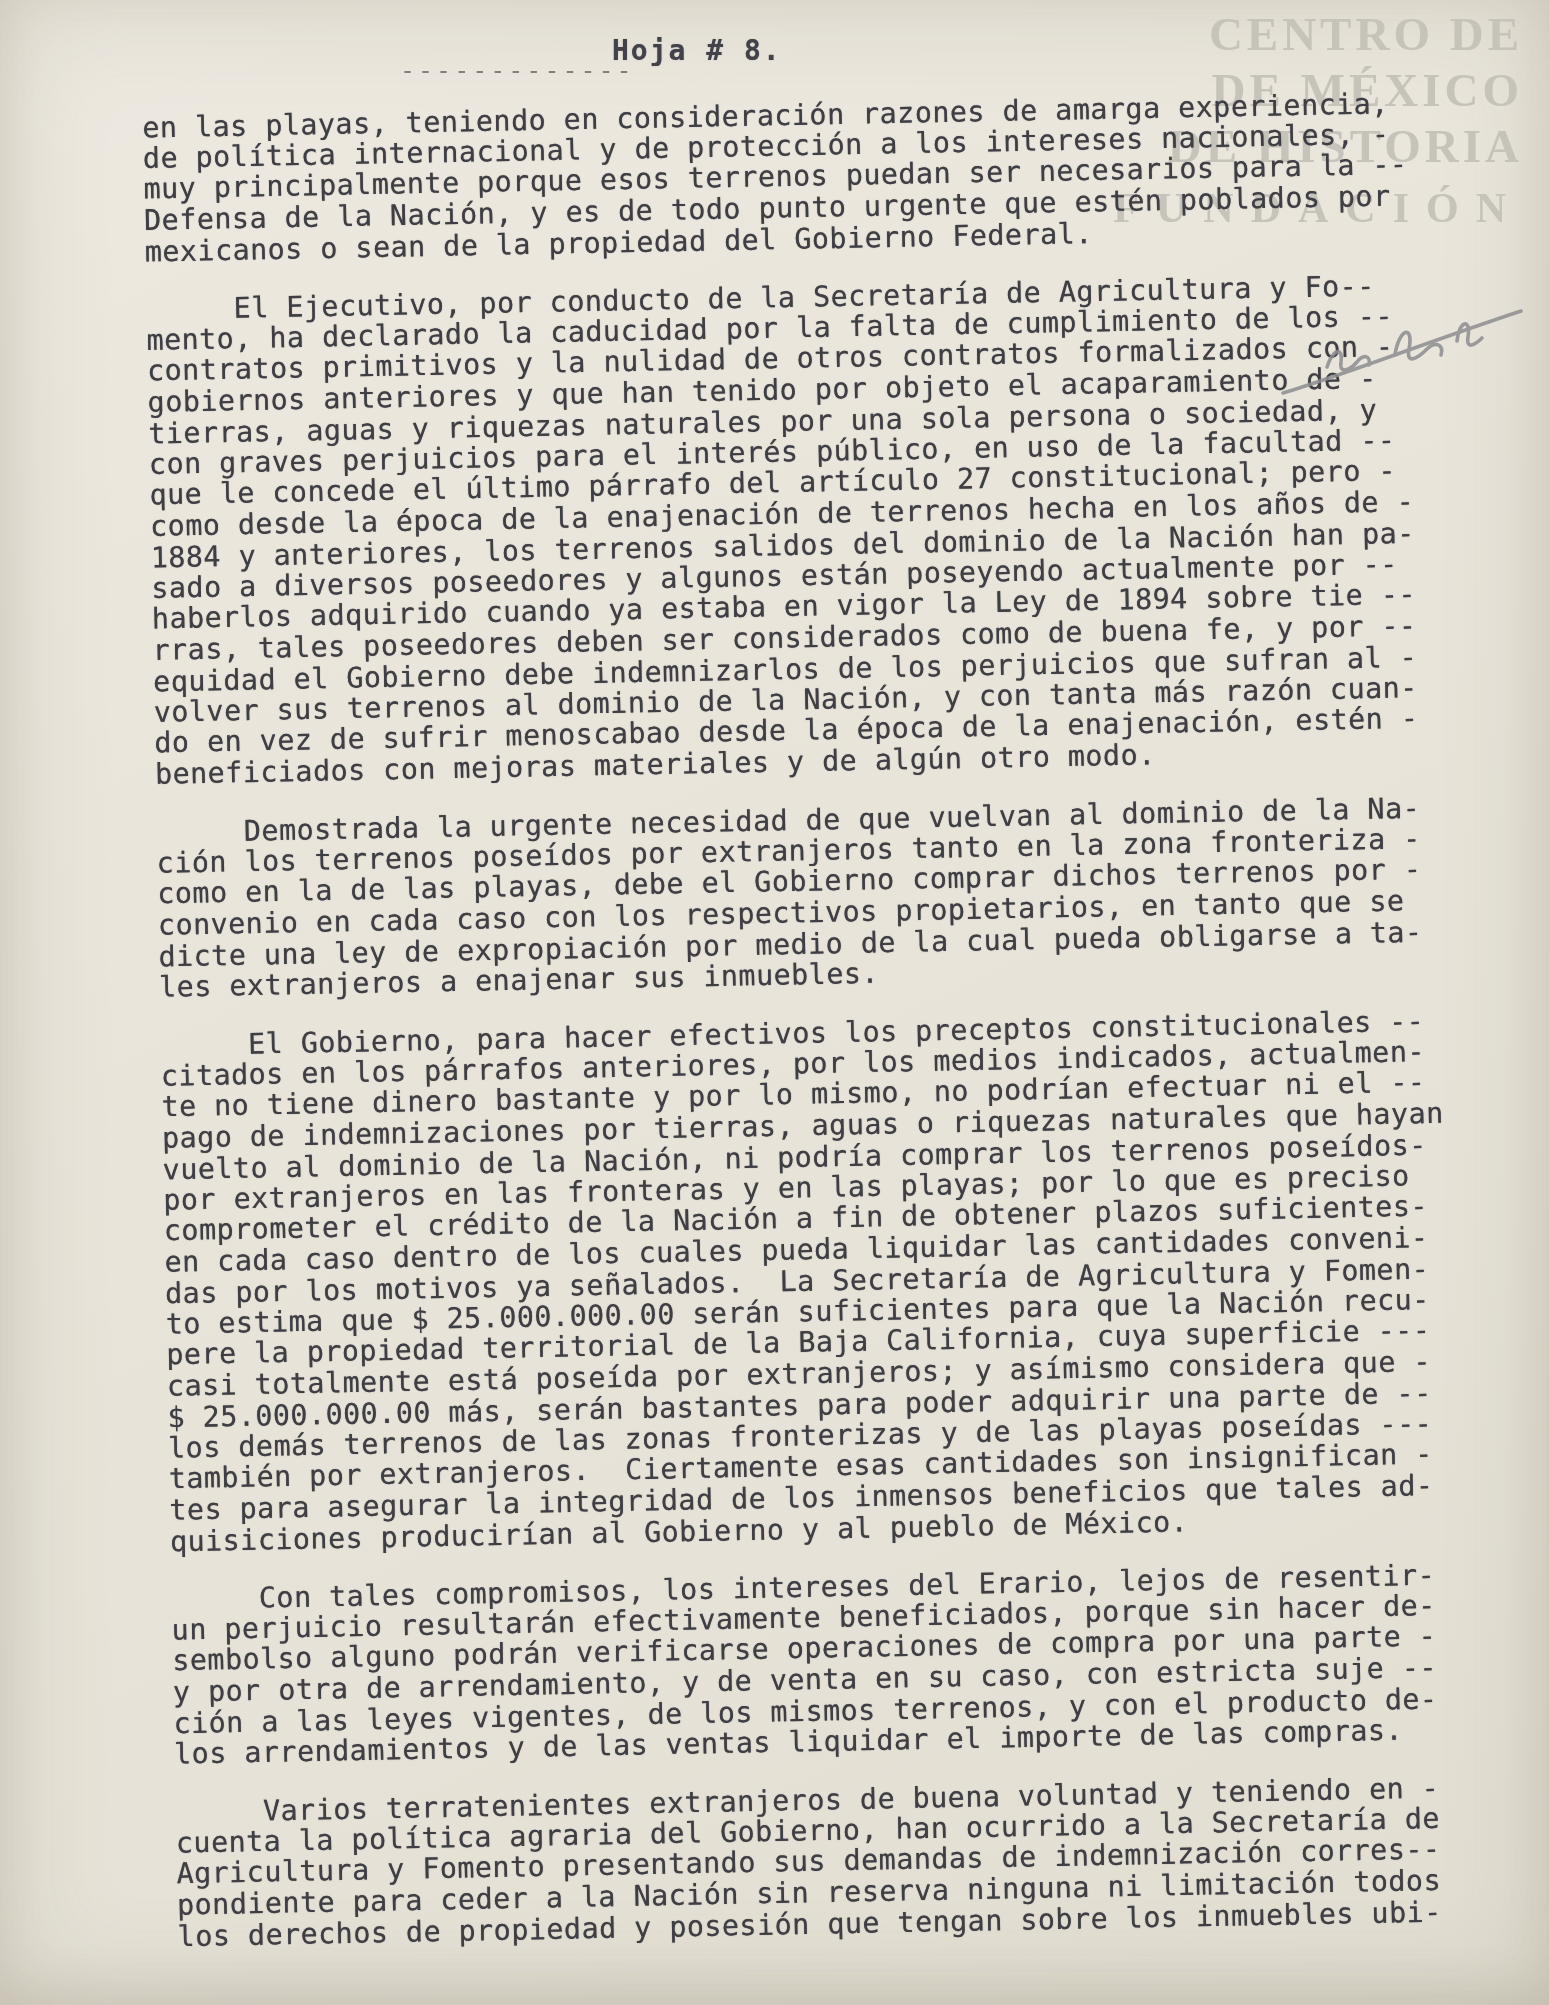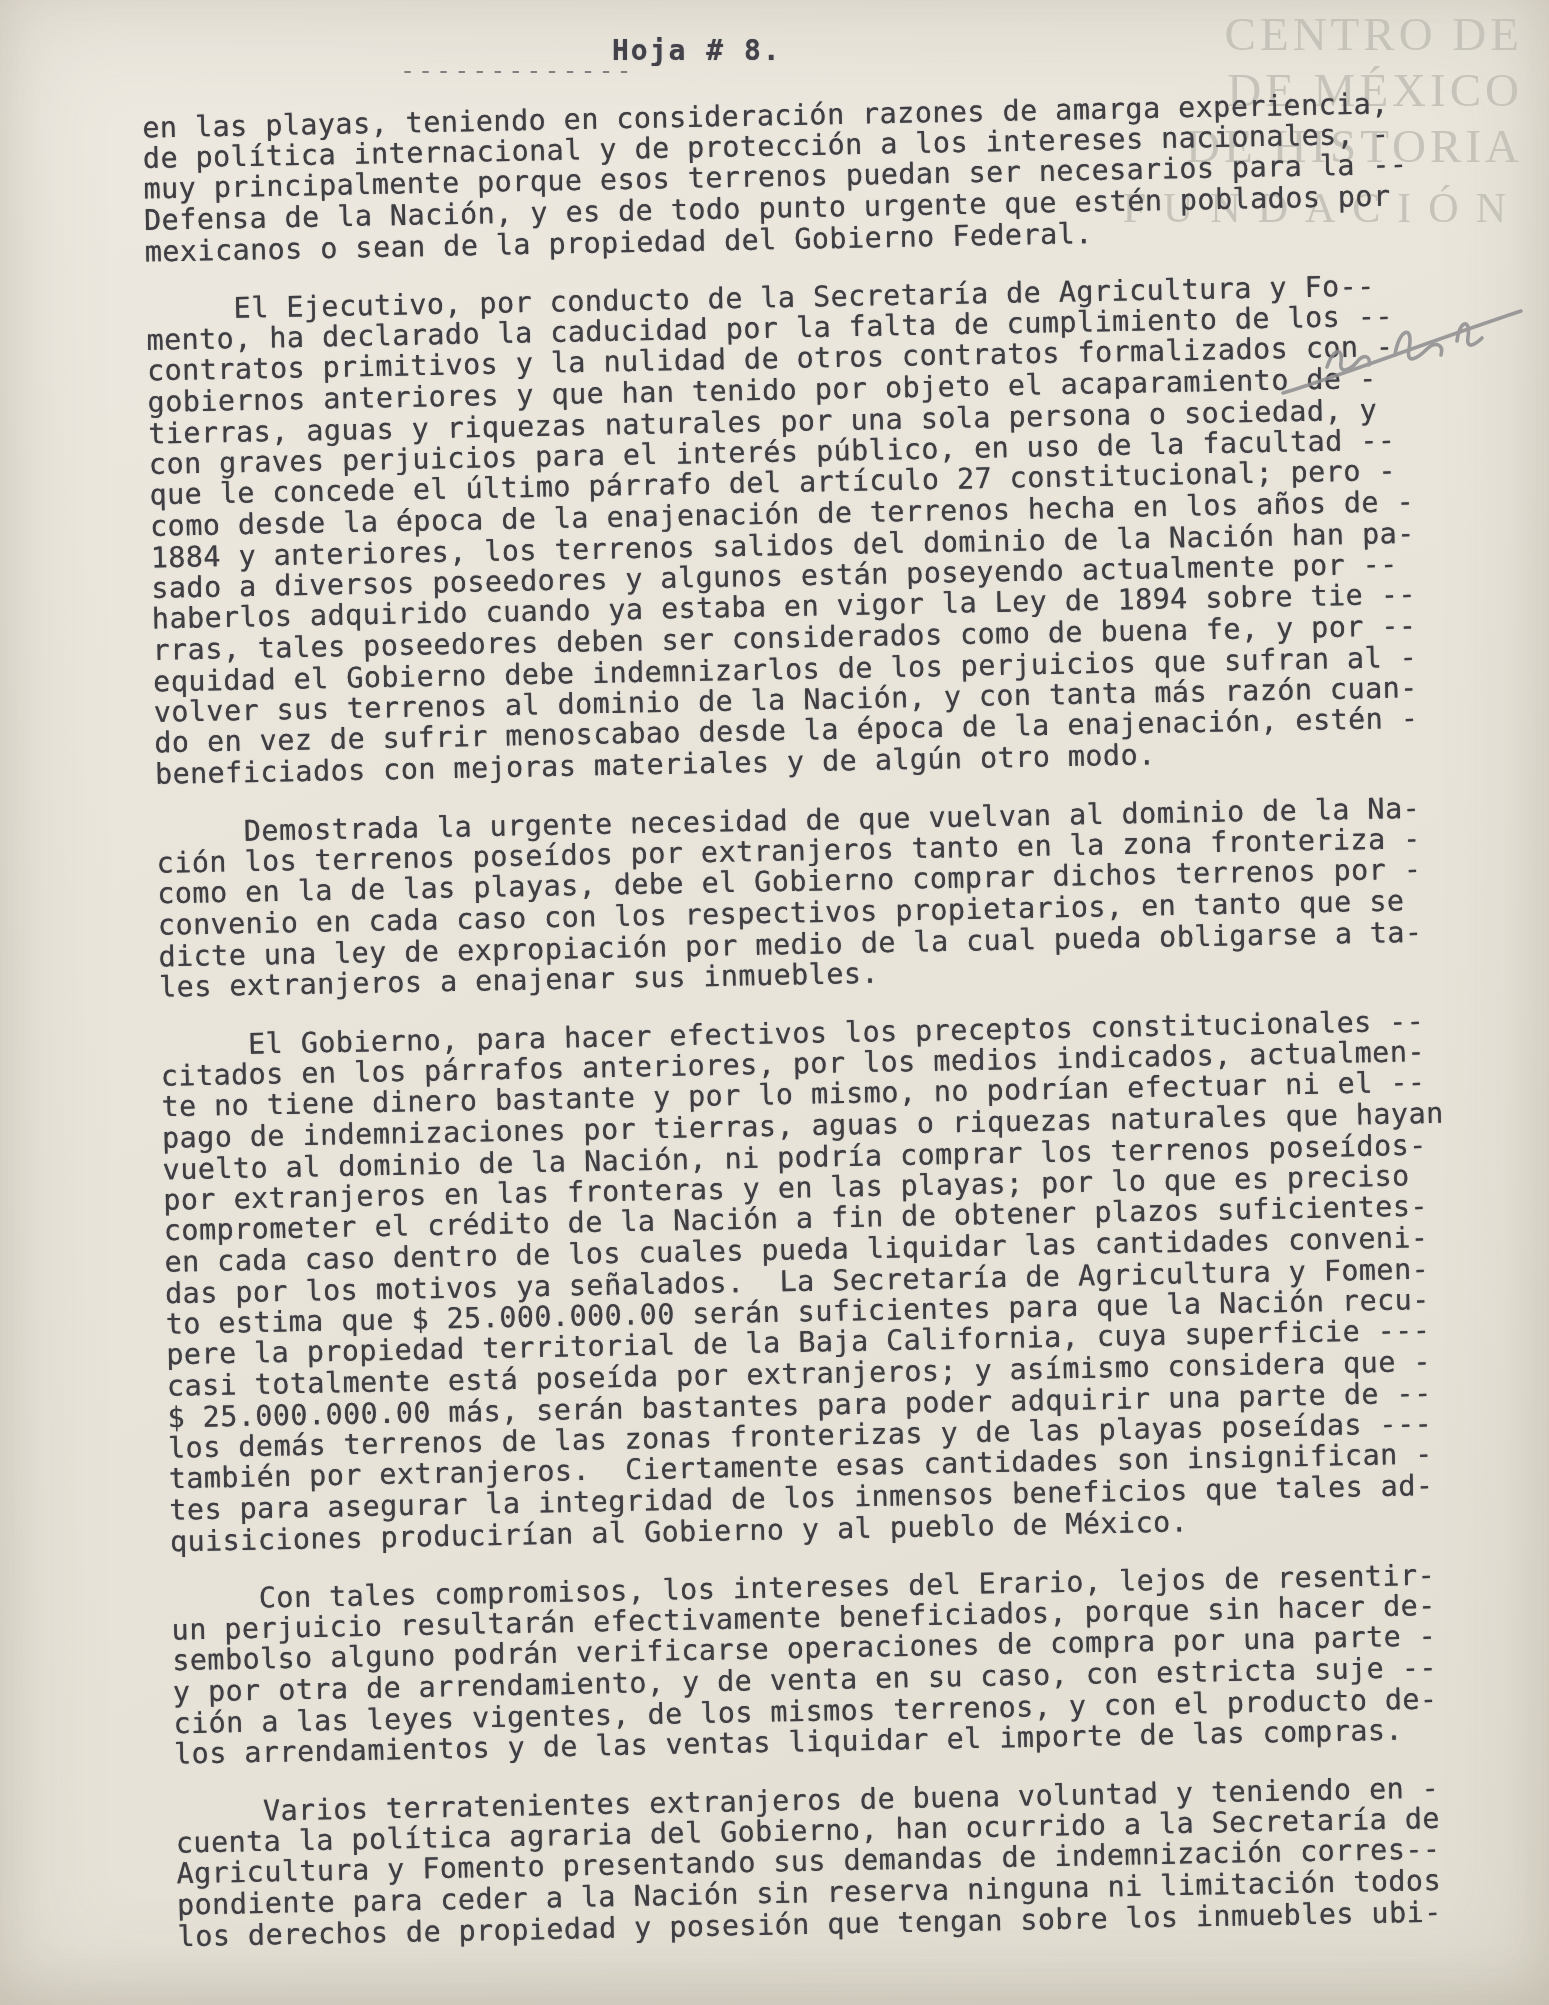--- a/index.html
+++ b/index.html
@@ -13,21 +13,21 @@
     font-family:"DejaVu Sans Mono", monospace;
   }
   
   .watermark{
     position:absolute; top:6px; right:26px; z-index:1;
     text-align:right;
     font-family:"Liberation Serif", serif;
     user-select:none;
   }
   .wm-line{
-    font-size:47px; line-height:56px; letter-spacing:4px; font-weight:400;
+    font-size:47px; line-height:56px; letter-spacing:4px; font-weight:700;
   }
   .wm-foundation{
     margin-top:10px;
     font-size:42px; letter-spacing:17px; line-height:48px;
   }
   
   .signature{
     position:absolute; left:1275px; top:295px; z-index:3;
     opacity:.85;
   }

